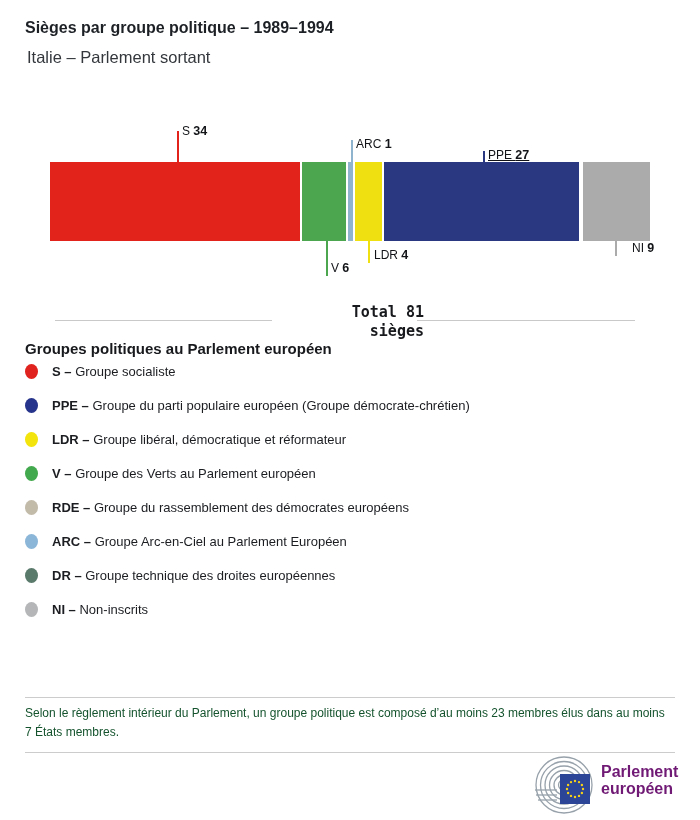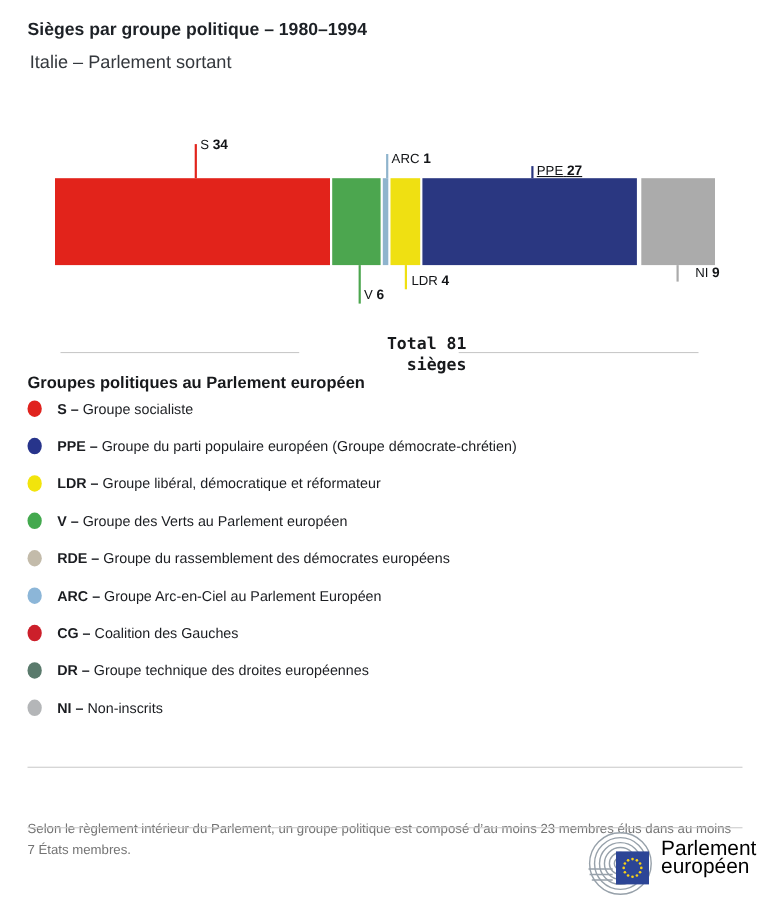--- a/index.html
+++ b/index.html
@@ -24,34 +24,34 @@
 
   .legend-heading { position:absolute; left:25px; top:340px; font-size:15px; font-weight:bold; color:#17191c; }
   .legend { position:absolute; left:25px; top:364px; width:650px; }
   .legend-row { display:flex; align-items:flex-start; height:34px; }
   .legend-dot { width:13px; height:15px; border-radius:50%; margin-right:14px; flex:none; }
   .legend-text { font-size:13px; color:#1b1d21; }
   .legend-text .abbr { font-weight:bold; }
 
   .hr { position:absolute; left:25px; width:650px; height:1px; background:#cccccc; }
   .hr1 { top:697px; } .hr2 { top:752px; }
-  .footnote { position:absolute; left:25px; top:704px; width:648px; font-size:12px; line-height:19px; color:#737373;margin-top:40px; }
+  .footnote { position:absolute; left:25px; top:704px; width:648px; font-size:12px; line-height:19px; color:#14532d; }
   .source { position:absolute; left:25px; top:786px; font-size:13.5px; color:#17191c; }
   .source .lbl { font-weight:bold; }
 
   .logo { position:absolute; left:527px; top:750px; width:170px; height:66px; }
   .logo svg { position:absolute; left:0; top:0; }
-  .logo-text { position:absolute; left:74px; top:13px; font-size:19px; font-weight:normal; color:#000000; line-height:17px; }
+  .logo-text { position:absolute; left:74px; top:13px; font-size:16px; font-weight:bold; color:#701a75; line-height:17px; }
 </style>
 </head>
 <body>
 
 <div class="page">
 
-  <div class="title">Sièges par groupe politique – 1980–1994</div>
+  <div class="title">Sièges par groupe politique – 1989–1994</div>
   <div class="subtitle">Italie – Parlement sortant</div>
 
   <div id="chart">
       <div class="bar-seg" style="left: 49.5px; width: 250.5px; background: rgb(226, 35, 27);"></div>
       <div class="callout-tick" style="left: 177px; top: 131px; height: 31px; background: rgb(226, 35, 27);"></div>
       <div class="callout-label" style="left: 182px; top: 124px;"><span>S</span> <span class="val">34</span></div>
       <div class="bar-seg" style="left: 302px; width: 44px; background: rgb(76, 166, 79);"></div>
       <div class="callout-tick" style="left: 326px; top: 241px; height: 35px; background: rgb(76, 166, 79);"></div>
       <div class="callout-label" style="left: 331px; top: 261px;"><span>V</span> <span class="val">6</span></div>
       <div class="bar-seg" style="left: 347.5px; width: 5.5px; background: rgb(143, 180, 205);"></div>
@@ -95,24 +95,20 @@
       </div>
       <div class="legend-row">
         <span class="legend-dot" style="background:#c3bbaa;"></span>
         <span class="legend-text"><span class="abbr">RDE –</span> <span>Groupe du rassemblement des démocrates européens</span></span>
       </div>
       <div class="legend-row">
         <span class="legend-dot" style="background:#8cb6d8;"></span>
         <span class="legend-text"><span class="abbr">ARC –</span> <span>Groupe Arc-en-Ciel au Parlement Européen</span></span>
       </div>
       <div class="legend-row">
-        <span class="legend-dot" style="background:#cc1f2a;"></span>
-        <span class="legend-text"><span class="abbr">CG –</span> <span>Coalition des Gauches</span></span>
-      </div>
-      <div class="legend-row">
         <span class="legend-dot" style="background:#5a7a6c;"></span>
         <span class="legend-text"><span class="abbr">DR –</span> <span>Groupe technique des droites européennes</span></span>
       </div>
       <div class="legend-row">
         <span class="legend-dot" style="background:#b4b6b8;"></span>
         <span class="legend-text"><span class="abbr">NI –</span> <span>Non-inscrits</span></span>
       </div>
     </div>
 
   <div class="hr hr1"></div>

